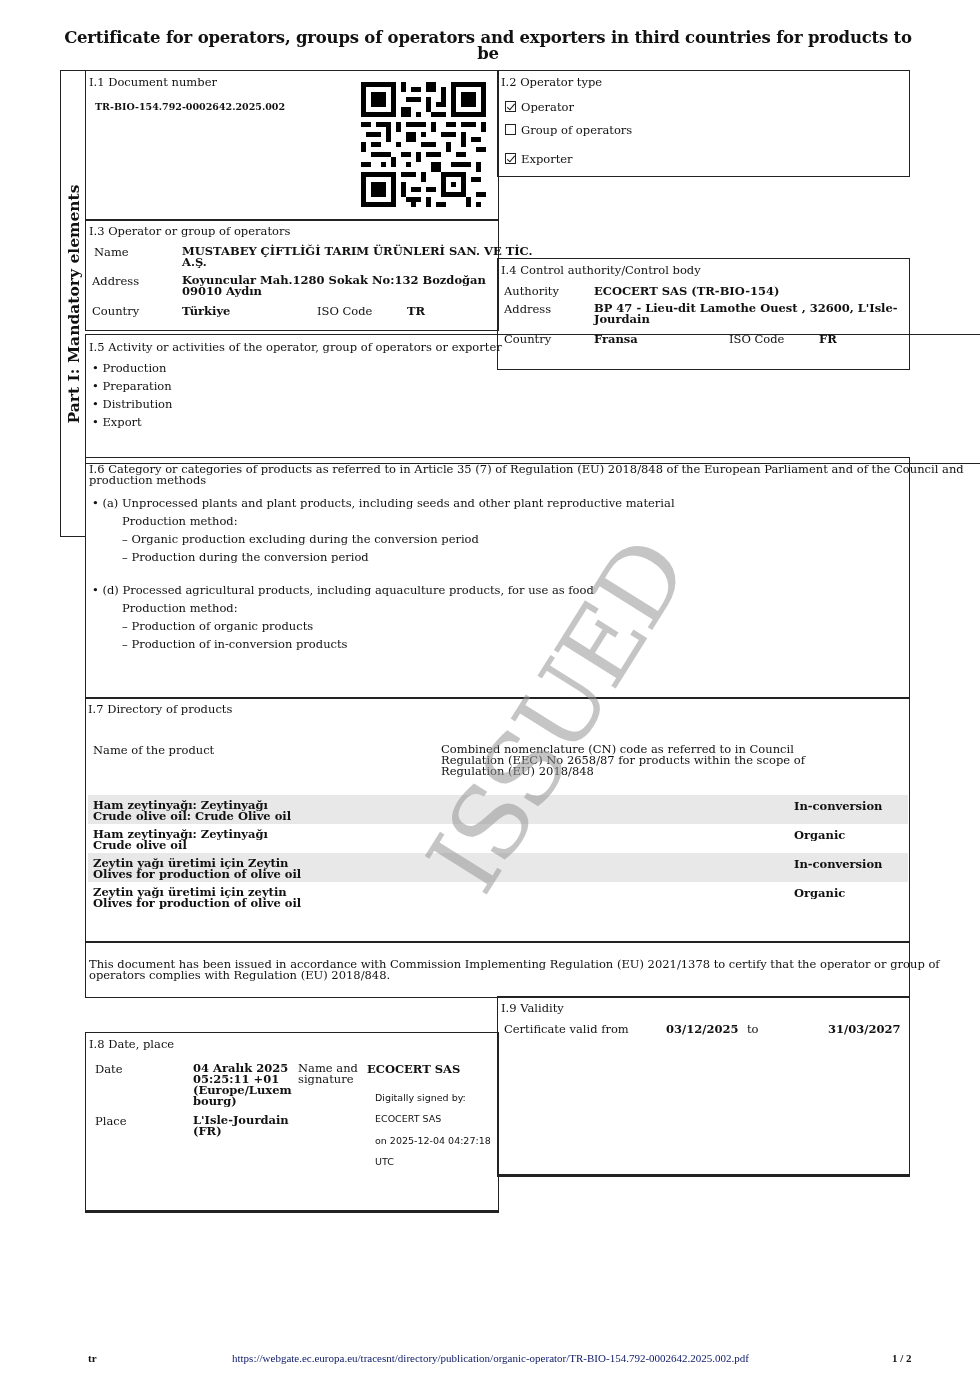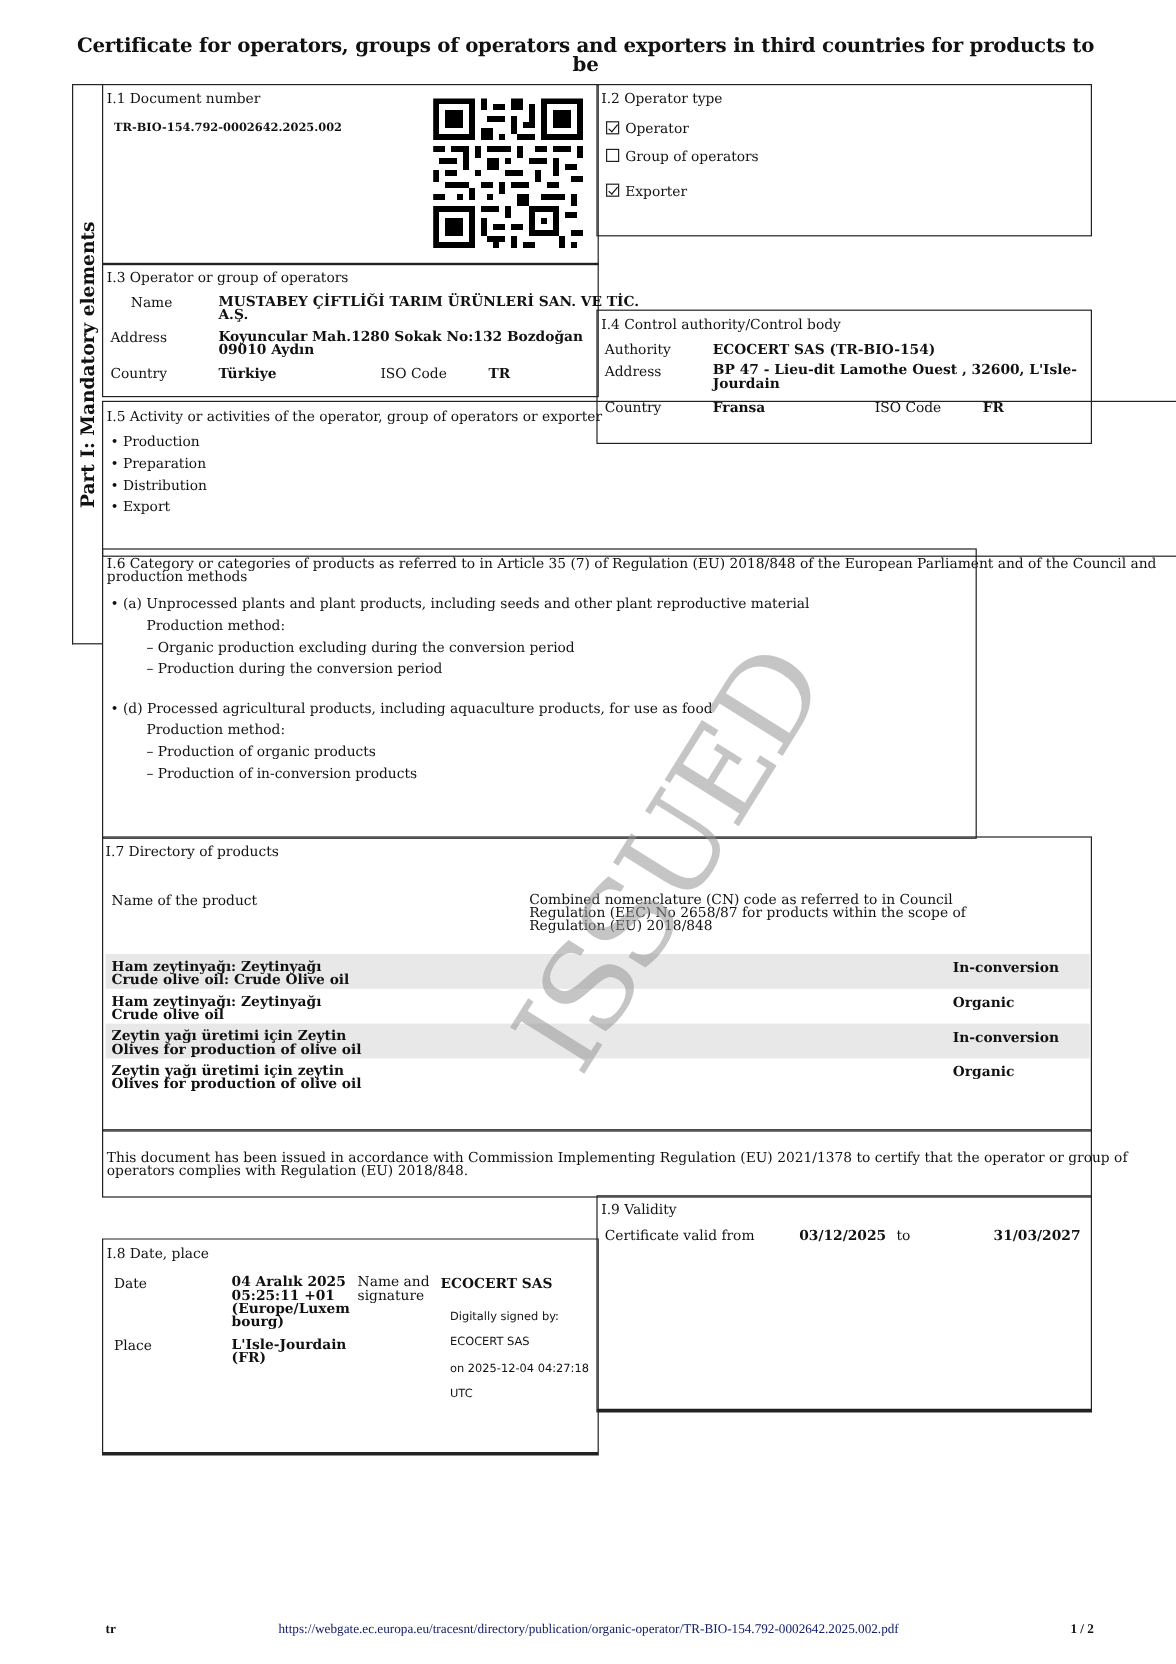--- a/index.html
+++ b/index.html
@@ -130,36 +130,36 @@
     <rect x="9" y="23" width="3" height="1"></rect>
       <rect x="13" y="23" width="1" height="2"></rect>
       <rect x="15" y="24" width="2" height="1"></rect>
       <rect x="21" y="23" width="1" height="2"></rect>
     <rect x="23" y="22" width="2" height="1"></rect>
       <rect x="23" y="24" width="1" height="1"></rect>
       <rect x="10" y="24" width="1" height="1"></rect>
   </g>
 </svg>
 
-<div class="box" style="left:497px; top:70px; width:413px; height:127px;">
+<div class="box" style="left:497px; top:70px; width:413px; height:107px;">
   <div class="lbl" style="left:3px; top:4px;">I.2 Operator type</div>
   <div class="lbl" style="left:7px; top:29px;">
     <span class="cb checked"></span><span>Operator</span>
   </div>
   <div class="lbl" style="left:7px; top:52px;">
     <span class="cb"></span><span>Group of operators</span>
   </div>
   <div class="lbl" style="left:7px; top:81px;">
     <span class="cb checked"></span><span>Exporter</span>
   </div>
 </div>
 
 <div class="box" style="left:85px; top:219px; width:414px; height:112px;">
   <div class="lbl" style="left:3px; top:4px;">I.3 Operator or group of operators</div>
-  <div class="lbl" style="left:23px; top:25px;">Name</div>
+  <div class="lbl" style="left:8px; top:25px;">Name</div>
   <div class="lbl b tight" style="left:96px; top:26px;">
     <div>MUSTABEY ÇİFTLİĞİ TARIM ÜRÜNLERİ SAN. VE TİC.</div>
     <div>A.Ş.</div>
   </div>
   <div class="lbl" style="left:6px; top:54px;">Address</div>
   <div class="lbl b tight" style="left:96px; top:55px;">
     <div>Koyuncular Mah.1280 Sokak No:132 Bozdoğan</div>
     <div>09010 Aydın</div>
   </div>
   <div class="lbl" style="left:6px; top:84px;">Country</div>
@@ -184,21 +184,21 @@
 </div>
 
 <div class="box" style="left:85px; top:334px; width:932px; height:130px;">
   <div class="lbl" style="left:3px; top:5px;">I.5 Activity or activities of the operator, group of operators or exporter</div>
   <div class="lbl" style="left:6px; top:26px;">• Production</div>
   <div class="lbl" style="left:6px; top:44px;">• Preparation</div>
   <div class="lbl" style="left:6px; top:62px;">• Distribution</div>
   <div class="lbl" style="left:6px; top:80px;">• Export</div>
 </div>
 
-<div class="box" style="left:85px; top:457px; width:729px; height:242px;">
+<div class="box" style="left:85px; top:457px; width:825px; height:242px;">
   <div class="lbl tight" style="left:3px; top:6px;">
     <div>I.6 Category or categories of products as referred to in Article 35 (7) of Regulation (EU) 2018/848 of the European Parliament and of the Council  and</div>
     <div>production methods</div>
   </div>
   <div class="lbl" style="left:6px; top:38px;">• (a) Unprocessed plants and plant products, including seeds and other plant reproductive material</div>
   <div class="lbl" style="left:36px; top:56px;">Production method:</div>
   <div class="lbl" style="left:36px; top:74px;">– Organic production excluding during the conversion period</div>
   <div class="lbl" style="left:36px; top:92px;">– Production during the conversion period</div>
   <div class="lbl" style="left:6px; top:125px;">• (d) Processed agricultural products, including aquaculture products, for use as food</div>
   <div class="lbl" style="left:36px; top:143px;">Production method:</div>

